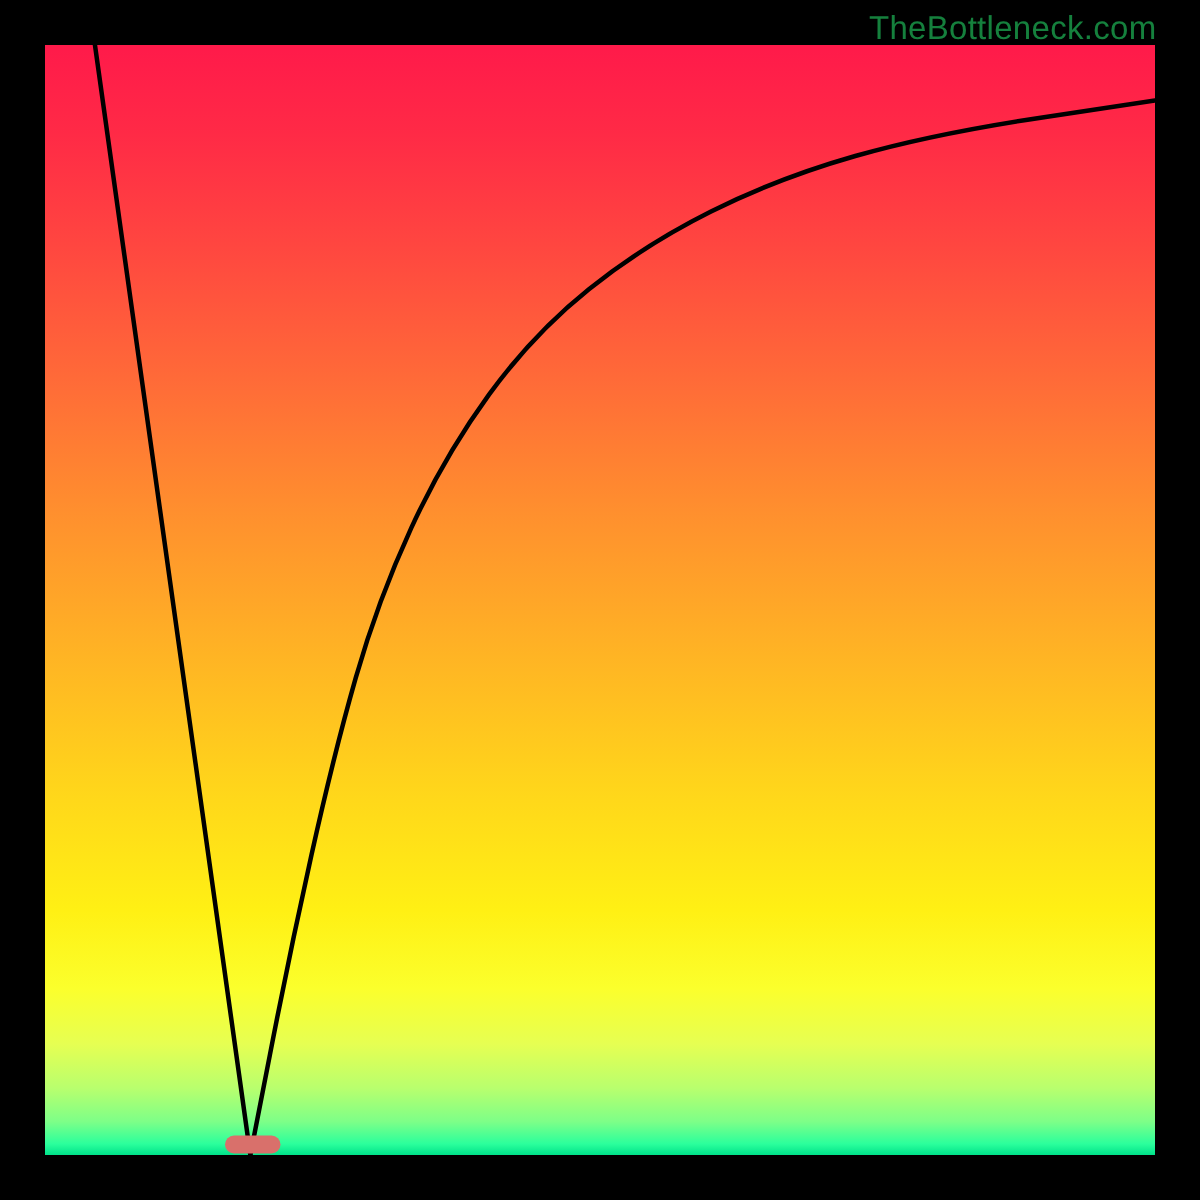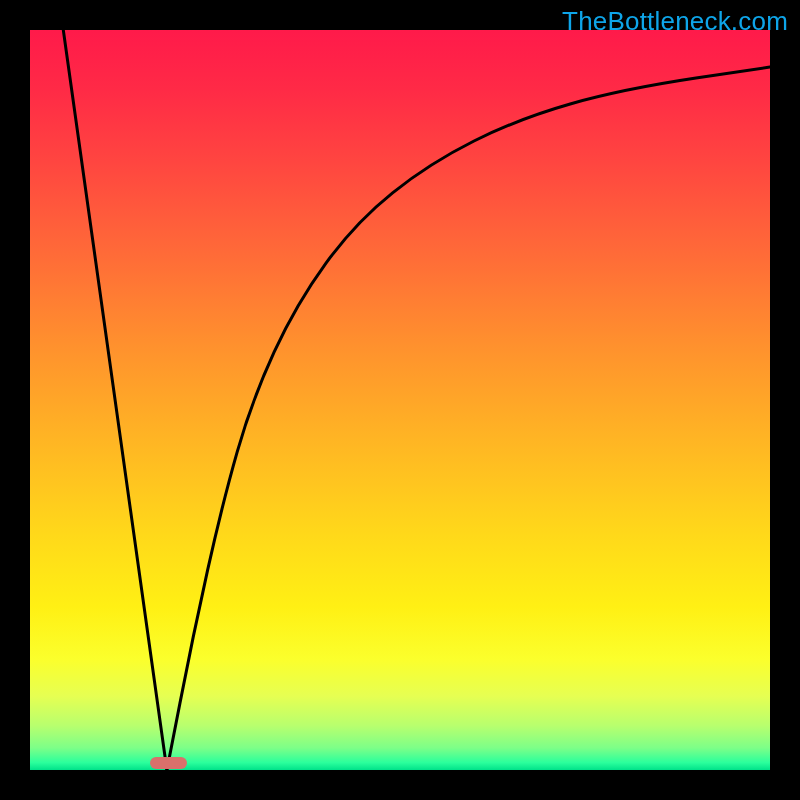--- a/index.html
+++ b/index.html
@@ -49,23 +49,23 @@
     height: 740px;
   }
   .marker {
     position: absolute;
     background: #d9706b;
     border-radius: 10px;
   }
   .watermark {
     position: absolute;
     top: 6px;
-    right: 12px;
-    color: #0ea5e9;
-    font-size: 26px;
+    right: 29px;
+    color: #15803d;
+    font-size: 22px;
     font-weight: 500;
     letter-spacing: 0.2px;
   }
 </style>
 </head>
 <body>
 
 <div class="frame">
 
   <div class="plot-area">

